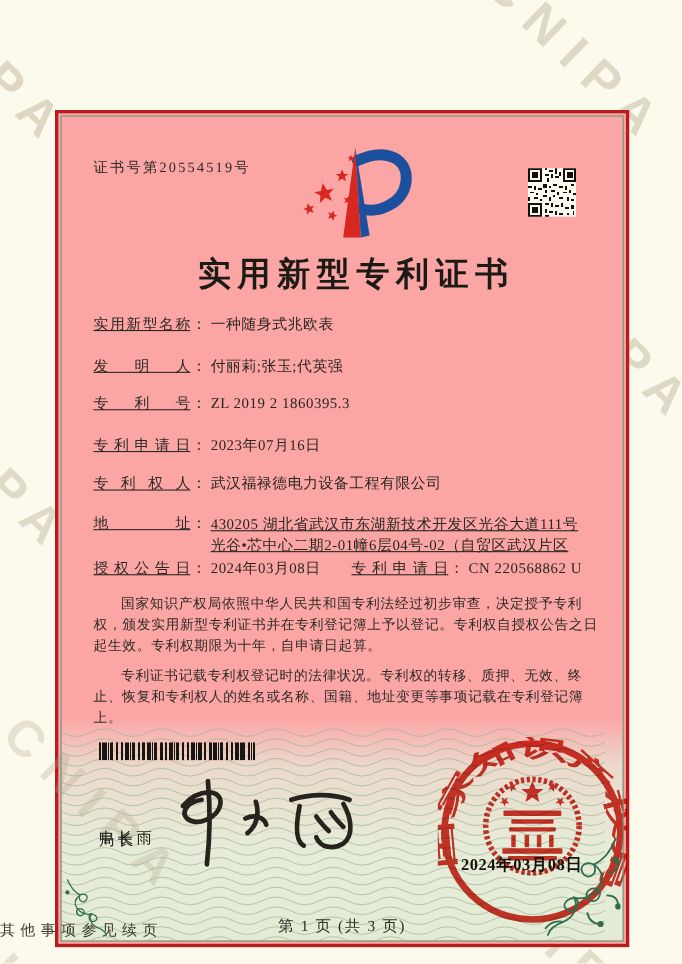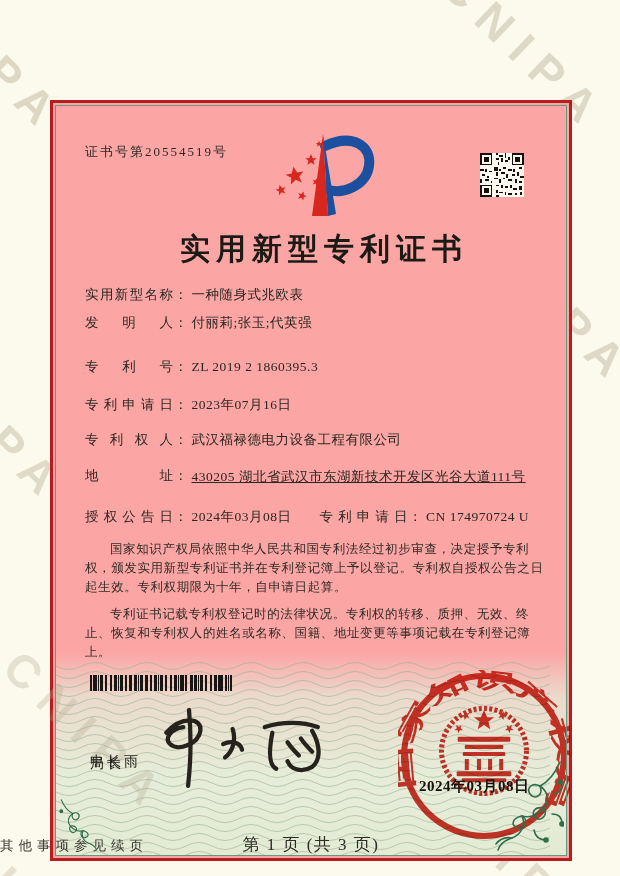--- a/index.html
+++ b/index.html
@@ -24,21 +24,21 @@
   
   .certno{position:absolute;left:32px;top:40px;font-size:13px;letter-spacing:2px;color:#2b2a24;}
   .logo{position:absolute;left:218px;top:27px;}
   .qr{position:absolute;left:427px;top:50px;}
   .title{position:absolute;left:0;right:0;top:126px;text-align:center;font-size:30px;
          font-weight:700;letter-spacing:6px;color:#1c1a15;padding-left:26px;}
   
   .fields{position:absolute;left:32px;top:183px;width:462px;font-size:13.5px;z-index:2;}
   .frow{position:absolute;left:0;white-space:nowrap;}
   .flabel{display:inline-block;width:88px;text-align:justify;text-align-last:justify;
-          vertical-align:top;color:#2b2a22;}
+          vertical-align:top;color:#2b2a22;text-decoration:underline;}
   .fcolon{display:inline-block;margin:0 4px 0 1px;}
   .fval{letter-spacing:.5px;}
   .addr-val{display:inline-block;white-space:normal;width:352px;vertical-align:top;line-height:19px;text-decoration:underline;}
   .grp2{margin-left:28px;}
   
   .paras{position:absolute;left:32px;top:437px;width:462px;font-size:12.5px;line-height:19px;
          letter-spacing:.6px;color:#2e2c24;z-index:2;}
   .paras p{margin:0 0 8px 0;text-indent:2em;}
   
   .barcode{position:absolute;left:37px;top:572px;width:142px;height:16px;z-index:3;
@@ -47,21 +47,21 @@
       repeating-linear-gradient(90deg,#181512 0 1px,transparent 1px 4px),
       repeating-linear-gradient(90deg,transparent 0 3px,#181512 3px 4px,transparent 4px 9px);}
   
   .sig-title{position:absolute;left:37px;top:652px;font-size:14px;letter-spacing:3px;z-index:3;color:#23211b;}
   .sig-name{position:absolute;left:37px;top:650px;font-size:14px;letter-spacing:3px;z-index:3;color:#23211b;}
   .sig-hand{position:absolute;left:100px;top:598px;z-index:3;}
   
   .seal{position:absolute;left:345px;top:567px;z-index:3;opacity:.93;mix-blend-mode:multiply;}
   .seal-date{position:absolute;left:366px;top:674px;z-index:4;font-size:15px;font-weight:700;
              letter-spacing:.5px;color:#14110d;}
-  .pageind{position:absolute;left:0;right:0;top:730px;text-align:center;font-size:17px;
+  .pageind{position:absolute;left:0;right:0;top:730px;text-align:center;font-size:14px;
            letter-spacing:1.5px;color:#2e2c25;z-index:4;}
   .contnote{position:absolute;left:0;right:0;top:837px;text-align:left;font-size:13.5px;
             letter-spacing:5px;color:#3a382f;}
 </style>
 </head>
 <body>
 
 <div class="page">
 
   <span class="wm" style="left:-75px;top:-40px;opacity:.42">CNIPA</span>
@@ -165,37 +165,37 @@
         <path d="M9 0h1v1h-1z M11 1h2v1h-2z M9 3h2v1h-2z M12 3h1v2h-1z M10 5h1v2h-1z M14 0h1v3h-1z M16 2h1v2h-1z M14 4h2v1h-2z M0 9h2v1h-2z M3 9h1v2h-1z M5 10h2v1h-2z M1 12h2v1h-2z M4 13h1v1h-1z M0 15h1v2h-1z M3 15h2v1h-2z M6 16h1v1h-1z M8 8h2v2h-2z M11 9h1v1h-1z M13 8h2v1h-2z M16 9h2v1h-2z M19 9h1v2h-1z M22 8h2v1h-2z M9 11h1v2h-1z M12 11h2v1h-2z M15 12h1v2h-1z M18 12h2v1h-2z M21 11h1v2h-1z M23 13h2v1h-2z M8 14h2v1h-2z M11 15h1v2h-1z M13 14h1v1h-1z M16 15h2v1h-2z M20 15h1v2h-1z M22 16h2v1h-2z M9 18h2v1h-2z M12 18h1v2h-1z M14 19h2v1h-2z M17 18h1v2h-1z M19 20h2v1h-2z M22 19h2v2h-2z M9 21h1v2h-1z M11 22h2v1h-2z M14 22h1v2h-1z M16 23h2v1h-2z M20 23h1v1h-1z M23 22h1v2h-1z M9 24h2v1h-2z"></path>
       </g>
     </svg>
 
     <div class="title">实用新型专利证书</div>
 
     <div class="fields">
       <div class="frow" style="top:0">
         <span class="flabel">实用新型名称</span><span class="fcolon">：</span><span class="fval">一种随身式兆欧表</span>
       </div>
-      <div class="frow" style="top:28px">
+      <div class="frow" style="top:38px">
         <span class="flabel">发明人</span><span class="fcolon">：</span><span class="fval">付丽莉;张玉;代英强</span>
       </div>
       <div class="frow" style="top:72px">
         <span class="flabel">专利号</span><span class="fcolon">：</span><span class="fval">ZL 2019 2 1860395.3</span>
       </div>
       <div class="frow" style="top:110px">
         <span class="flabel">专利申请日</span><span class="fcolon">：</span><span class="fval">2023年07月16日</span>
       </div>
       <div class="frow" style="top:145px">
         <span class="flabel">专利权人</span><span class="fcolon">：</span><span class="fval">武汉福禄德电力设备工程有限公司</span>
       </div>
       <div class="frow" style="top:181px">
-        <span class="flabel">地址</span><span class="fcolon">：</span><span class="fval addr-val"><span>430205 湖北省武汉市东湖新技术开发区光谷大道111号</span><br></span>
+        <span class="flabel">地址</span><span class="fcolon">：</span><span class="fval addr-val"><span>430205 湖北省武汉市东湖新技术开发区光谷大道111号</span><br><span>光谷•芯中心二期2-01幢6层04号-02（自贸区武汉片区</span></span>
       </div>
       <div class="frow" style="top:222px">
-        <span class="flabel">授权公告日</span><span class="fcolon">：</span><span class="fval">2024年03月08日</span><span class="grp2"><span class="flabel">专利申请日</span><span class="fcolon">：</span><span class="fval">CN 174970724 U</span></span>
+        <span class="flabel">授权公告日</span><span class="fcolon">：</span><span class="fval">2024年03月08日</span><span class="grp2"><span class="flabel">专利申请日</span><span class="fcolon">：</span><span class="fval">CN 220568862 U</span></span>
       </div>
     </div>
 
     <div class="paras">
       <p>国家知识产权局依照中华人民共和国专利法经过初步审查，决定授予专利权，颁发实用新型专利证书并在专利登记簿上予以登记。专利权自授权公告之日起生效。专利权期限为十年，自申请日起算。</p>
       <p>专利证书记载专利权登记时的法律状况。专利权的转移、质押、无效、终止、恢复和专利权人的姓名或名称、国籍、地址变更等事项记载在专利登记簿上。</p>
     </div>
 
     <div class="barcode"></div>
 

